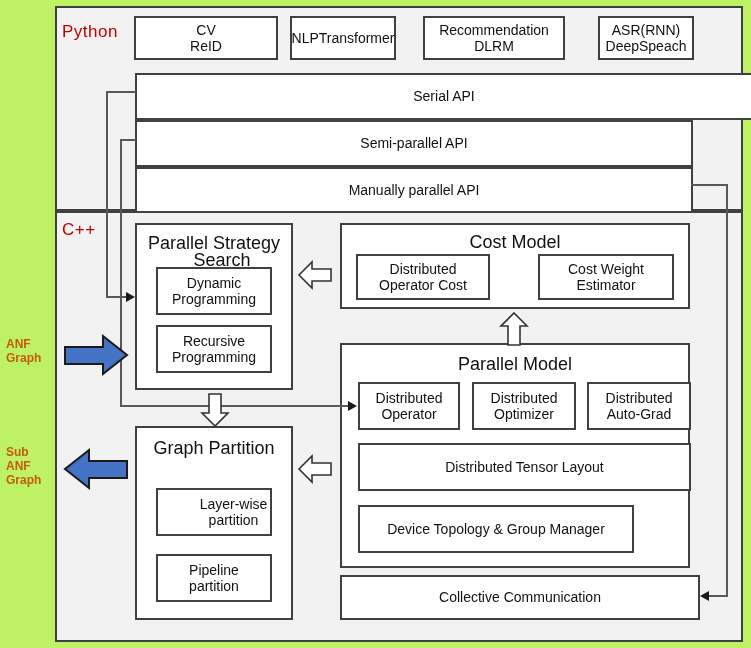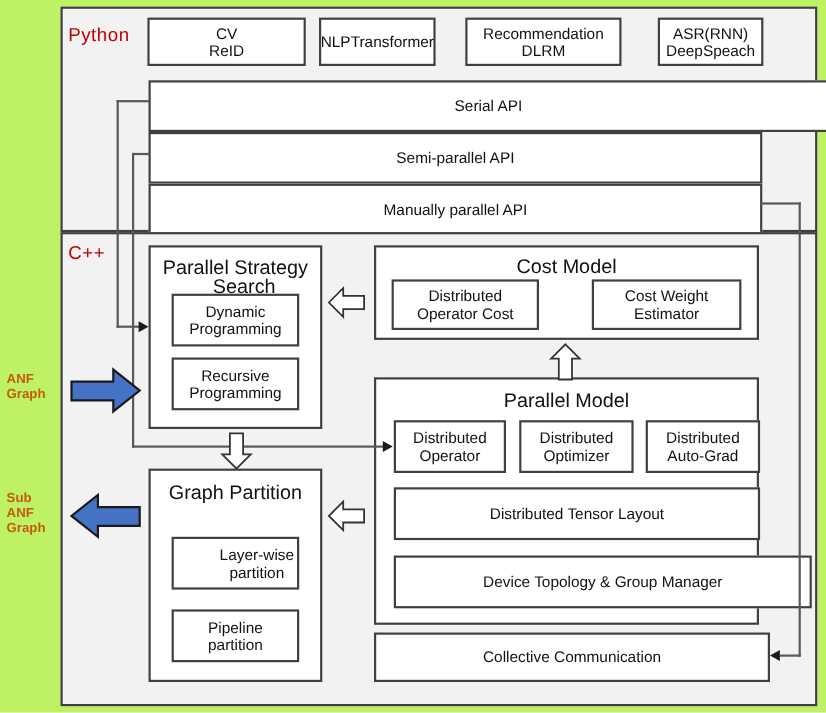--- a/index.html
+++ b/index.html
@@ -120,21 +120,21 @@
     <span class="lbl">Distributed</span>
     <span class="lbl">Optimizer</span>
   </div>
   <div class="box" style="left:587px;top:382px;width:104px;height:48px;flex-direction:column;">
     <span class="lbl">Distributed</span>
     <span class="lbl">Auto-Grad</span>
   </div>
   <div class="box" style="left:358px;top:443px;width:333px;height:48px;">
     <span>Distributed Tensor Layout</span>
   </div>
-  <div class="box" style="left:358px;top:505px;width:380px;height:48px;">
+  <div class="box" style="left:358px;top:505px;width:276px;height:48px;">
     <span>Device Topology &amp; Group Manager</span>
   </div>
 
   <div class="box" style="left:340px;top:575px;width:360px;height:45px;">
     <span>Collective Communication</span>
   </div>
 
   <div class="edge h" style="left:106px;top:91px;width:30px;"></div>
   <div class="edge v" style="left:106px;top:91px;height:207px;"></div>
   <div class="edge h" style="left:106px;top:296px;width:22px;"></div>

